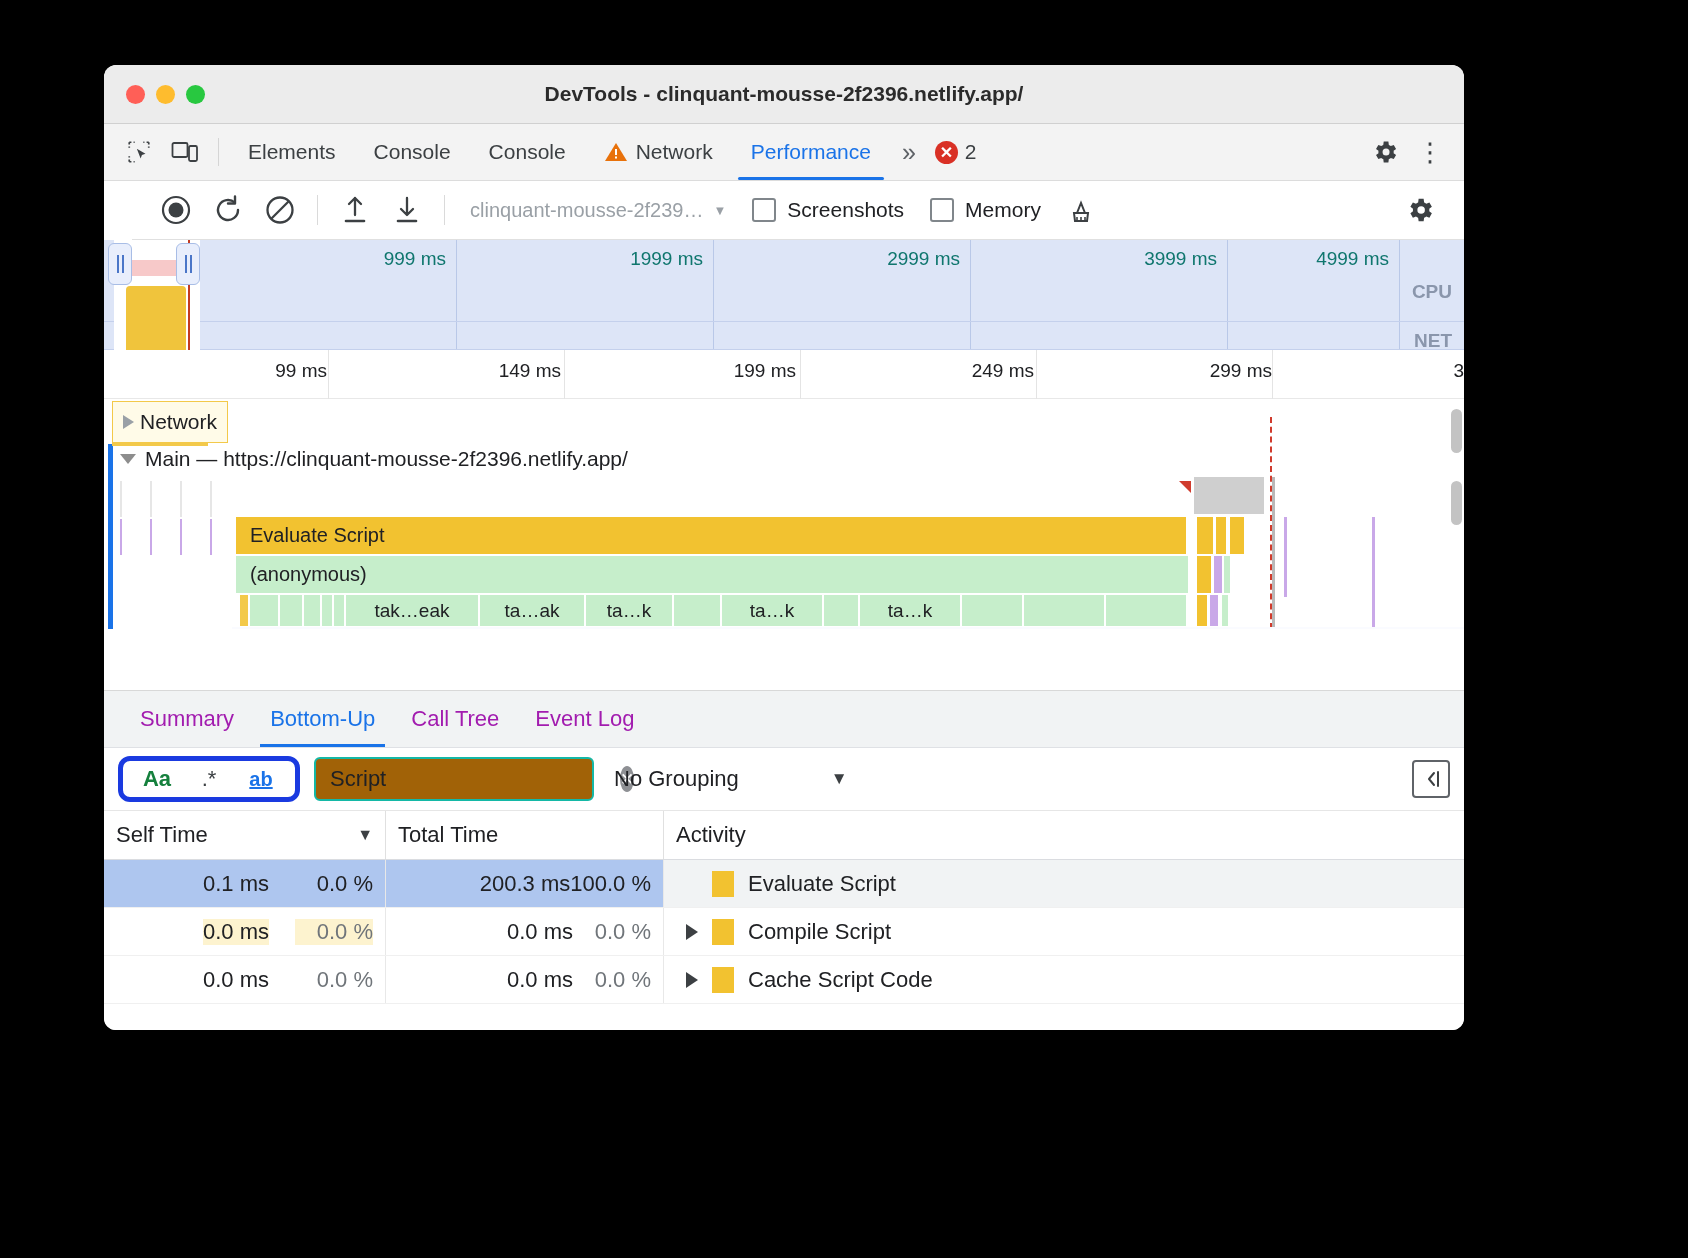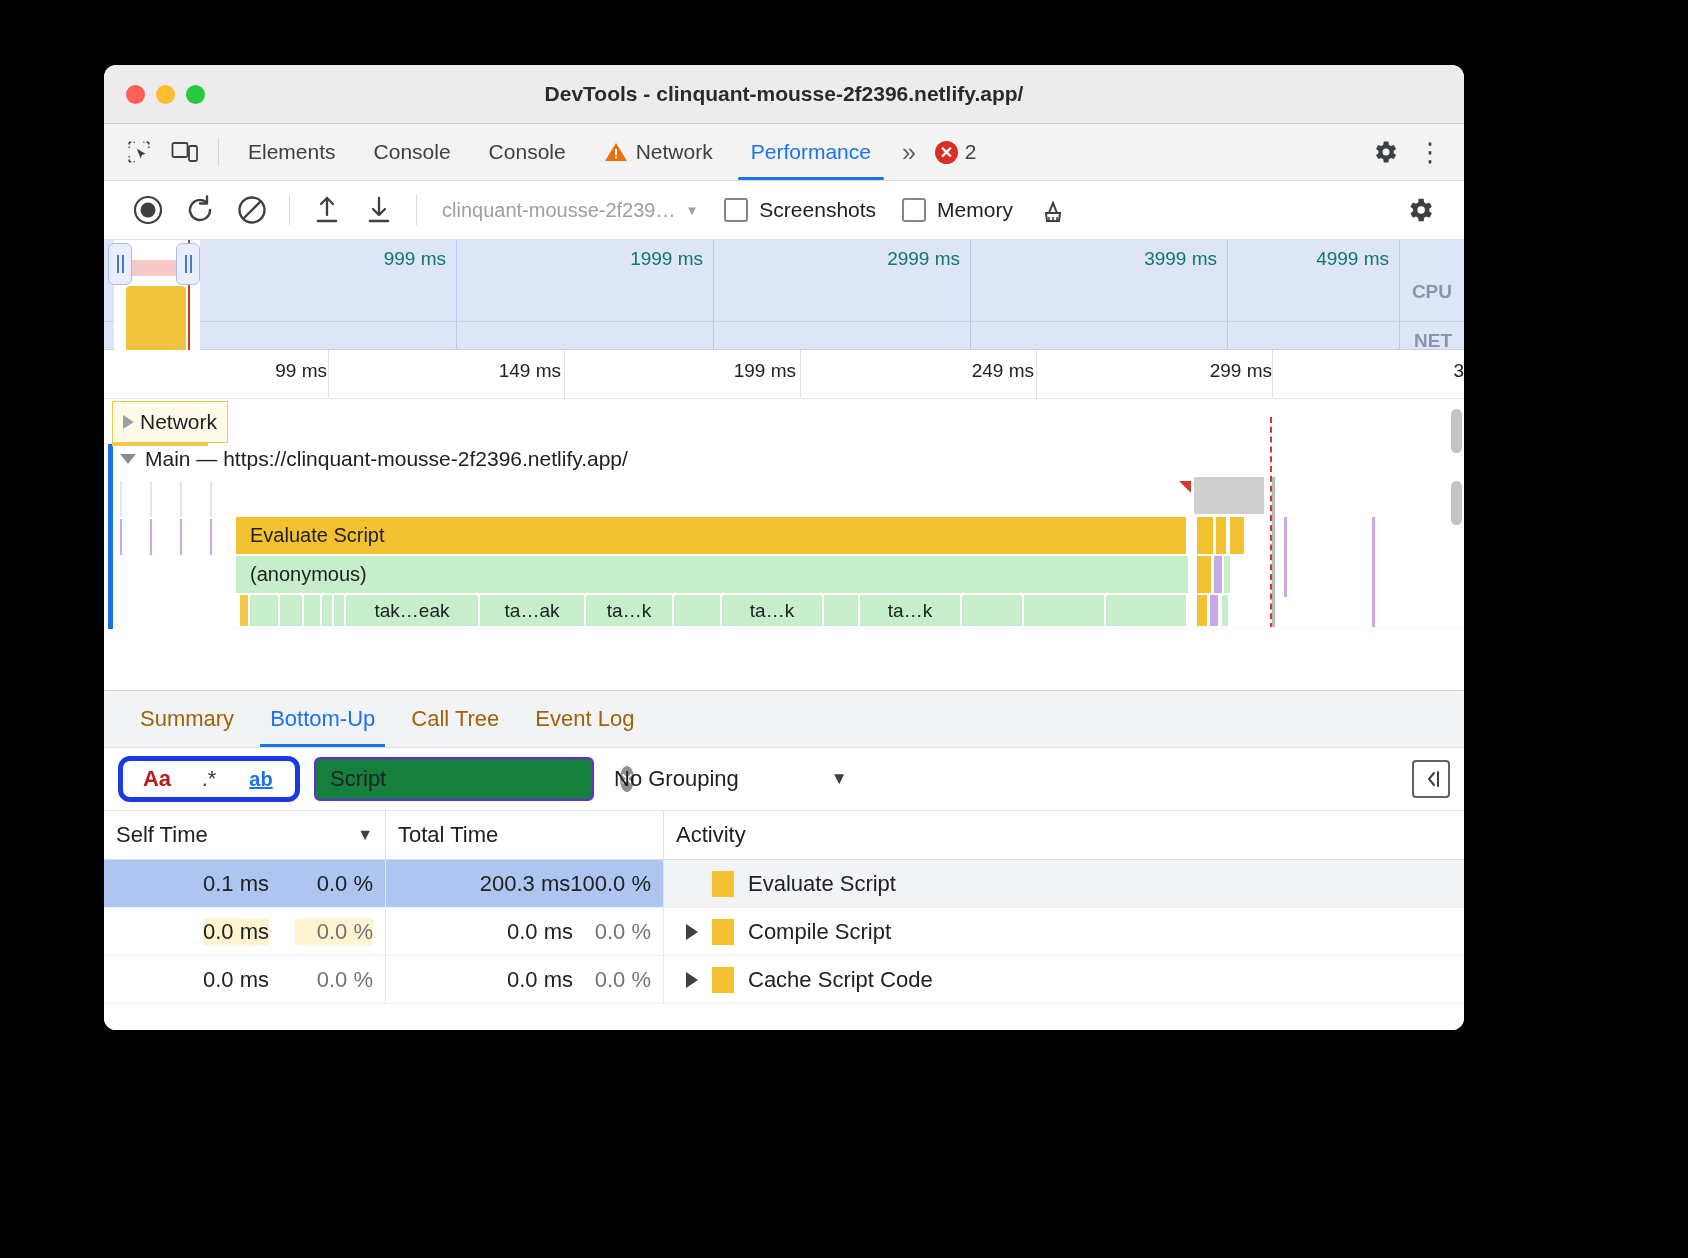--- a/index.html
+++ b/index.html
@@ -35,21 +35,21 @@
   .tab .warn{margin-right:8px;display:inline-flex;}
   .chev2{font-size:25px;color:#5f6368;padding:0 12px;letter-spacing:-3px;}
   .errbadge{display:flex;align-items:center;gap:7px;padding:0 10px;font-size:21px;color:#3c4043;}
   .errdot{width:23px;height:23px;border-radius:50%;background:#d93025;color:#fff;font-size:16px;
     display:flex;align-items:center;justify-content:center;font-weight:bold;}
   .tb-right{margin-left:auto;display:flex;align-items:center;gap:4px;padding-right:4px;}
   .kebab{font-size:26px;color:#3c4043;width:36px;text-align:center;line-height:.7;}
 
   
   .perfbar{height:58px;background:#fff;border-bottom:1px solid #e0e0e0;
-    display:flex;align-items:center;padding:0 18px;gap:0;}
+    display:flex;align-items:center;padding:0 18px;gap:0;margin-left:28px;}
   .pb-btn{width:52px;height:44px;display:flex;align-items:center;justify-content:center;color:#3c4043;}
   .pb-sep{width:1px;height:30px;background:#dadada;margin:0 11px;}
   .urlsel{display:flex;align-items:center;gap:10px;margin-left:14px;color:#9aa0a6;font-size:20px;}
   .urlsel .caret{font-size:13px;}
   .chk{display:flex;align-items:center;gap:11px;margin-left:26px;font-size:21px;color:#202124;}
   .chkbox{width:20px;height:20px;border:2px solid #80868b;border-radius:3px;}
   .pb-right{margin-left:auto;display:flex;align-items:center;gap:10px;}
 
   
   .overview{height:110px;background:#dde5f7;position:relative;overflow:hidden;}
@@ -92,35 +92,35 @@
   .bar-green{background:#c6eecb;}
   .minibar{position:absolute;height:31px;background:#c6eecb;border-right:1px solid #fff;
     display:flex;align-items:center;justify-content:center;font-size:19px;color:#202124;overflow:hidden;}
   .tick-v{position:absolute;width:2px;}
   .botrow{position:absolute;height:28px;background:#fafbff;}
 
   
   .drawer{position:absolute;left:0;right:0;bottom:0;top:625px;background:#fff;border-top:1px solid #d8d8d8;}
   .dtabs{height:56px;background:#f1f3f4;display:flex;align-items:center;padding-left:18px;gap:0;
     border-bottom:1px solid #dfe1e5;}
-  .dtab{font-size:22px;color:#a16207;padding:0 18px;height:56px;display:flex;align-items:center;
+  .dtab{font-size:22px;color:#a21caf;padding:0 18px;height:56px;display:flex;align-items:center;
     position:relative;}
   .dtab.active{color:#1a73e8;}
   .dtab.active::after{content:"";position:absolute;left:8px;right:8px;bottom:0;height:3px;background:#1a73e8;}
 
   .filterbar{height:62px;background:#fff;display:flex;align-items:center;padding:0 14px;
     border-bottom:1px solid #e6e6e6;position:relative;}
   .fgroup{display:flex;align-items:center;gap:0;border:5px solid #1a3ae0;border-radius:12px;
     padding:3px 8px;height:46px;box-sizing:border-box;}
   .fbtn{min-width:52px;height:38px;display:flex;align-items:center;justify-content:center;
     font-size:22px;color:#3c4043;}
-  .fbtn.on{color:#b91c1c;font-weight:bold;}
+  .fbtn.on{color:#15803d;font-weight:bold;}
   .fbtn u{text-decoration:underline;color:#1a73e8;font-weight:bold;font-size:20px;}
-  .searchbox{margin-left:14px;width:280px;height:44px;border:2px solid #6d28d9;border-radius:6px;
-    display:flex;align-items:center;padding:0 8px 0 12px;box-sizing:border-box;background:#15803d;}
+  .searchbox{margin-left:14px;width:280px;height:44px;border:2px solid #14b8a6;border-radius:6px;
+    display:flex;align-items:center;padding:0 8px 0 12px;box-sizing:border-box;background:#a16207;}
   .searchbox input{border:0;outline:0;flex:1;font-size:22px;color:#202124;font-family:inherit;background:transparent;}
   .clearx{width:26px;height:26px;border-radius:50%;background:#8e9094;color:#fff;font-size:17px;
     display:flex;align-items:center;justify-content:center;}
   .grouping{margin-left:20px;display:flex;align-items:center;font-size:22px;color:#202124;gap:0;}
   .grouping .gcaret{margin-left:92px;font-size:17px;color:#3c4043;}
   .sidetoggle{margin-left:auto;width:34px;height:34px;border:2px solid #5f6368;border-radius:4px;
     display:flex;align-items:center;justify-content:center;color:#3c4043;font-size:16px;}
 
   
   .table{font-size:22px;color:#202124;}

